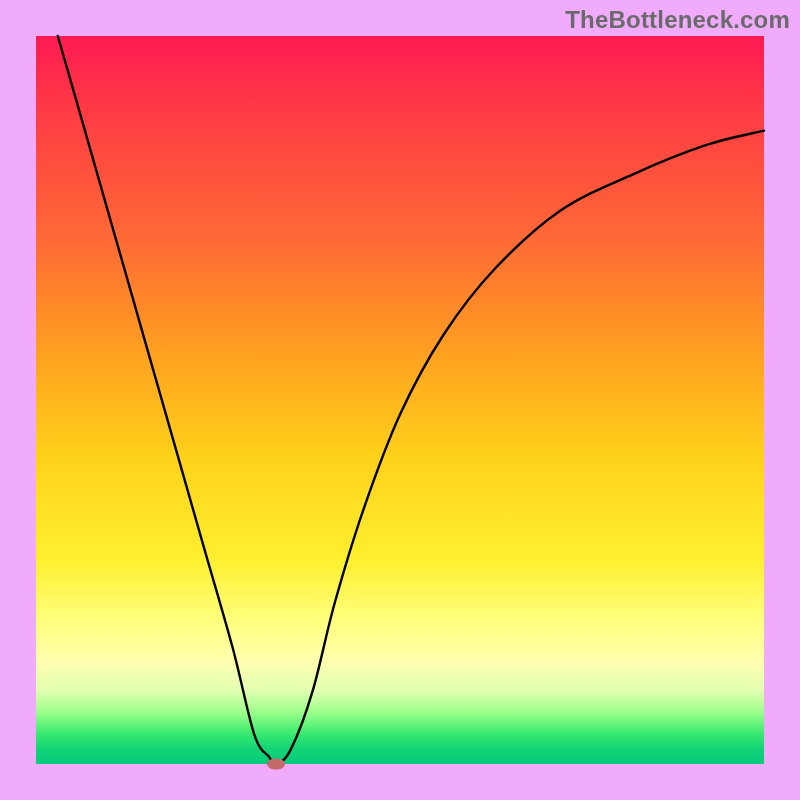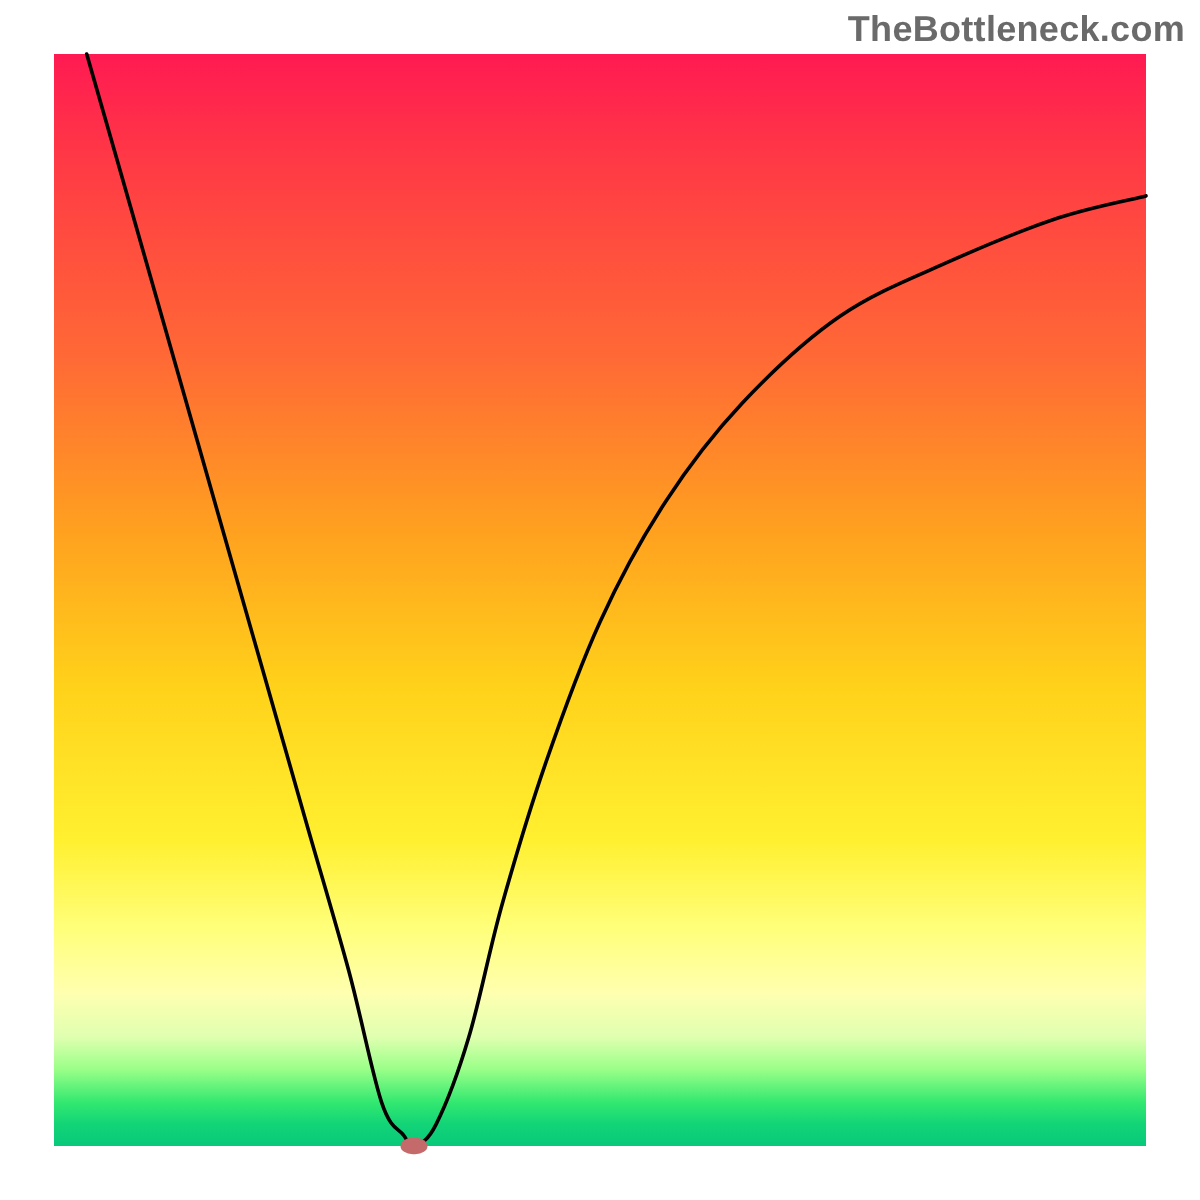--- a/index.html
+++ b/index.html
@@ -9,21 +9,21 @@
     height: 800px;
     background: #000;
     overflow: hidden;
   }
   .frame {
     position: absolute;
     left: 0;
     top: 0;
     width: 800px;
     height: 800px;
-    background: #ffffff;
+    background: #f0abfc;
   }
   .plot-area {
     position: absolute;
     left: 36px;
     top: 36px;
     width: 728px;
     height: 728px;
     
     background: linear-gradient(
       to bottom,

